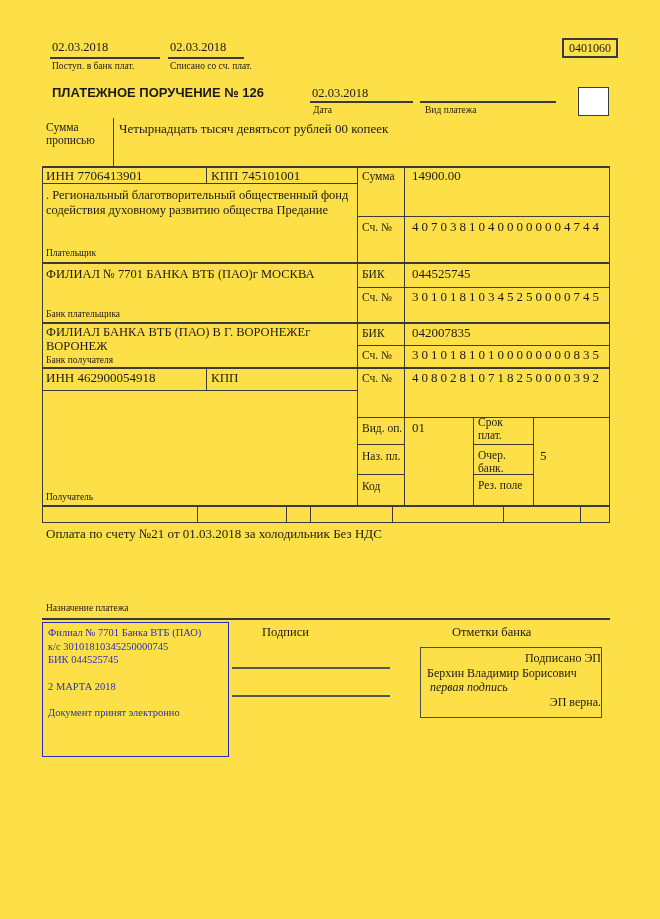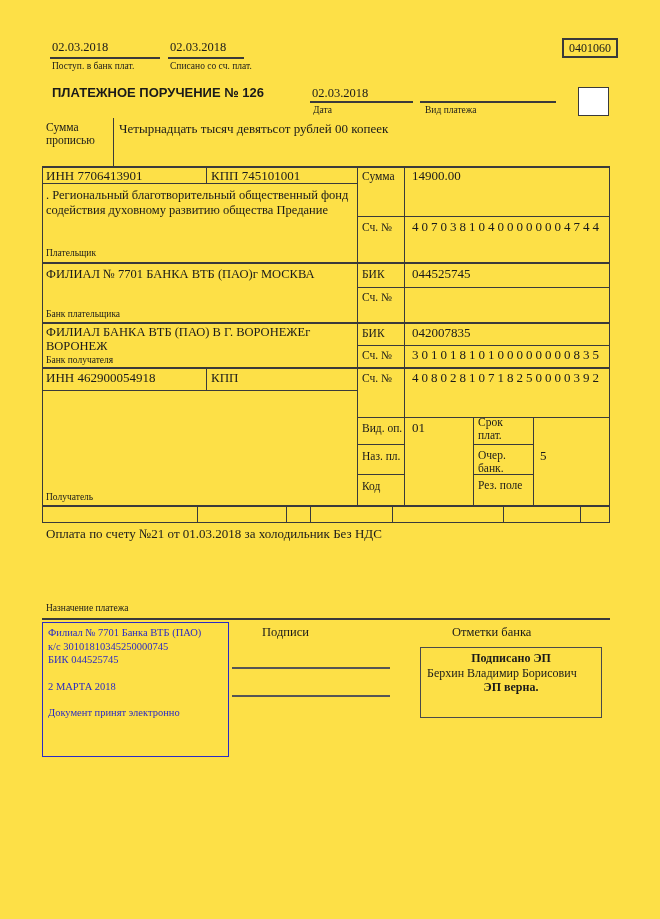--- a/index.html
+++ b/index.html
@@ -20,21 +20,21 @@
   .code-box{position:absolute;border:2px solid #3a3a3a;font-size:12px;
             padding:1px 5px;line-height:14px;}
   .sq{position:absolute;border:1.5px solid #3a3a3a;background:#fff;}
   .stamp{position:absolute;left:42px;top:622px;width:176px;height:130px;
          border:1.5px solid #2b2bc4;color:#2b2bc4;font-size:10.5px;
          line-height:13.5px;padding:3px 4px 0 5px;}
   .stamp .gap{height:13px;}
   .stamp .narrow{width:152px;}
   .esign{position:absolute;left:420px;top:647px;width:180px;height:66px;
          border:1.5px solid #4a4a4a;font-size:12px;line-height:14.5px;padding-top:3px;}
-  .esign .c{text-align:center;font-weight:bold;}
+  .esign .c{text-align:right;font-weight:normal;}
   .esign .n{padding-left:6px;}
   .esign .i{padding-left:9px;font-style:italic;}
   .sig{position:absolute;background:#555;height:1.5px;}
 </style>
 </head>
 <body>
 
 <div class="page">
 
   <div class="t v12" style="left:52px;top:40px">02.03.2018</div>
@@ -100,20 +100,21 @@
   <div class="t" style="left:412px;top:169px">14900.00</div>
   <div class="t name wrap" style="left:46px;top:188px;width:308px">. Региональный благотворительный общественный фонд содействия духовному развитию общества Предание</div>
   <div class="t lbl2" style="left:362px;top:221px">Сч. №</div>
   <div class="t acct" style="left:412px;top:220px">40703810400000004744</div>
   <div class="t lbl" style="left:46px;top:248px">Плательщик</div>
 
   <div class="t name" style="left:46px;top:267px">ФИЛИАЛ № 7701 БАНКА ВТБ (ПАО)г МОСКВА</div>
   <div class="t lbl2" style="left:362px;top:268px">БИК</div>
   <div class="t" style="left:412px;top:267px">044525745</div>
   <div class="t lbl2" style="left:362px;top:291px">Сч. №</div>
+  <div class="t acct" style="left:412px;top:290px">30101810345250000745</div>
   <div class="t lbl" style="left:46px;top:309px">Банк плательщика</div>
 
   <div class="t name wrap" style="left:46px;top:325px;width:310px;line-height:14px">ФИЛИАЛ БАНКА ВТБ (ПАО) В Г. ВОРОНЕЖЕг ВОРОНЕЖ</div>
   <div class="t lbl2" style="left:362px;top:327px">БИК</div>
   <div class="t" style="left:412px;top:326px">042007835</div>
   <div class="t lbl2" style="left:362px;top:349px">Сч. №</div>
   <div class="t acct" style="left:412px;top:348px">30101810100000000835</div>
   <div class="t lbl" style="left:46px;top:355px">Банк получателя</div>
 
   <div class="t" style="left:46px;top:371px">ИНН 462900054918</div>
@@ -147,16 +148,17 @@
     <div>БИК 044525745</div>
     <div class="gap"></div>
     <div>2 МАРТА 2018</div>
     <div class="gap"></div>
     <div>Документ принят электронно</div>
   </div>
 
   <div class="esign">
     <div class="c">Подписано ЭП</div>
     <div class="n">Берхин Владимир Борисович</div>
+    <div class="i">первая подпись</div>
     <div class="c">ЭП верна.</div>
   </div>
 
 </div>
 
 </body></html>

